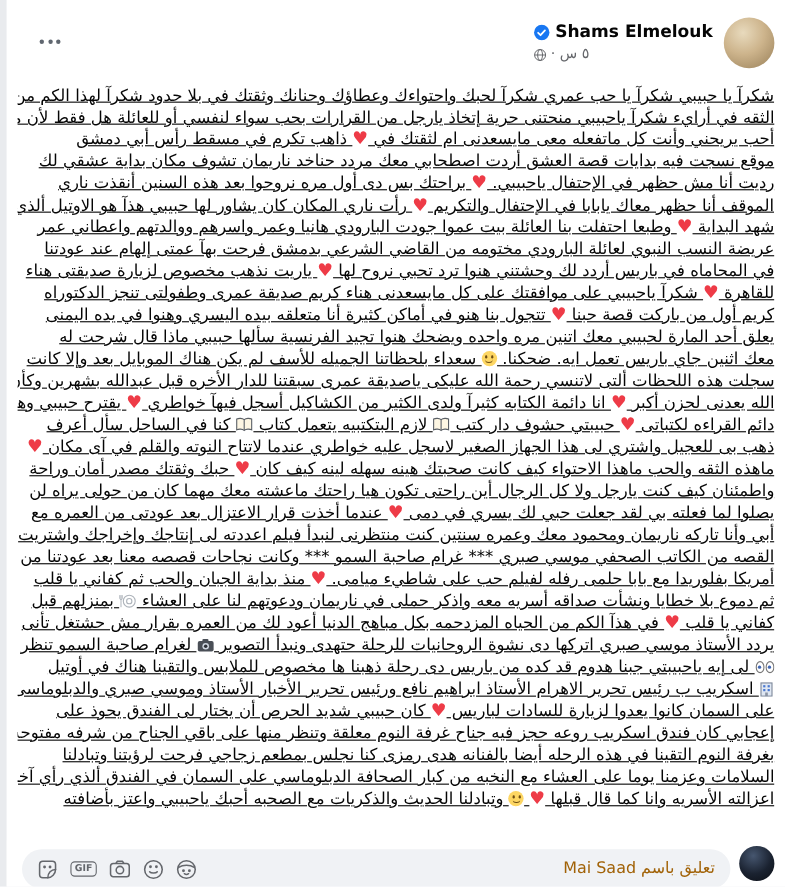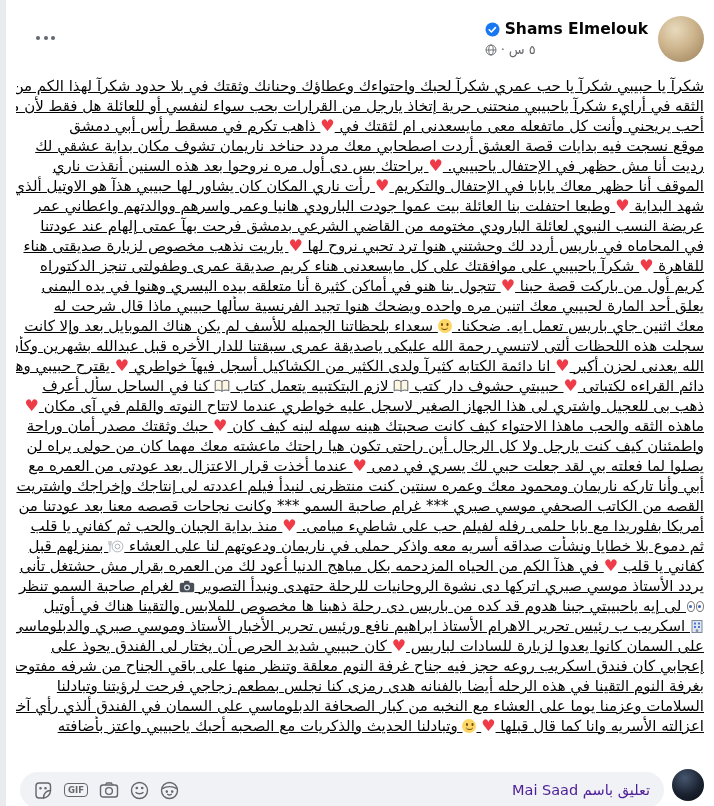--- a/index.html
+++ b/index.html
@@ -32,21 +32,21 @@
 
   
   .comment-bar{position:absolute;left:0;right:0;bottom:0;height:42px;background:#fff;}
   .cbar-avatar{position:absolute;right:10px;top:5px;width:32px;height:32px;border-radius:50%;
     background:radial-gradient(circle at 40% 28%, #46566f 0%, #1a2230 55%, #0b0e14 100%);}
   .pill{position:absolute;right:50px;left:14px;top:8px;height:36px;background:#f0f2f5;border-radius:18px;
     display:flex;align-items:center;justify-content:space-between;padding:0 14px;box-sizing:border-box;cursor:text;}
   .pill-icons{display:flex;align-items:center;gap:11px;}
   .pill-icons > span{display:flex;align-items:center;cursor:pointer;}
   .gif-badge{border:1.5px solid #64676c;border-radius:4px;padding:2px 3px;font-size:8.5px;font-weight:bold;color:#64676c;line-height:1;}
-  .pill-ph{direction:rtl;color:#4c1d95;font-size:14.5px;}
+  .pill-ph{direction:rtl;color:#a16207;font-size:14.5px;}
 </style>
 </head>
 <body>
 
 <div class="card">
 
   <div class="more-btn">
       <i></i>
       <i></i>
       <i></i>

